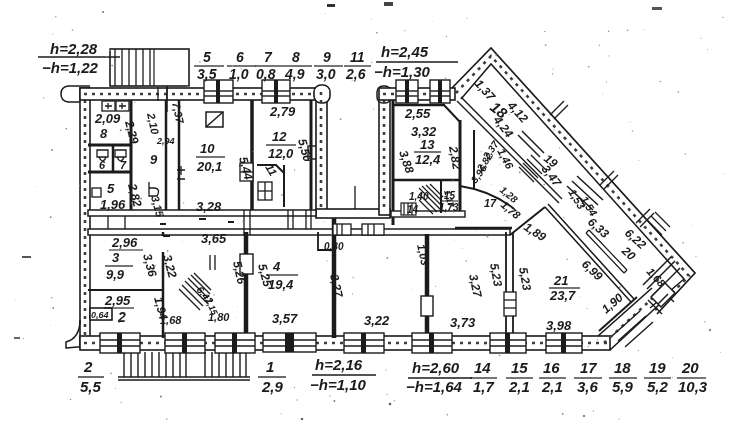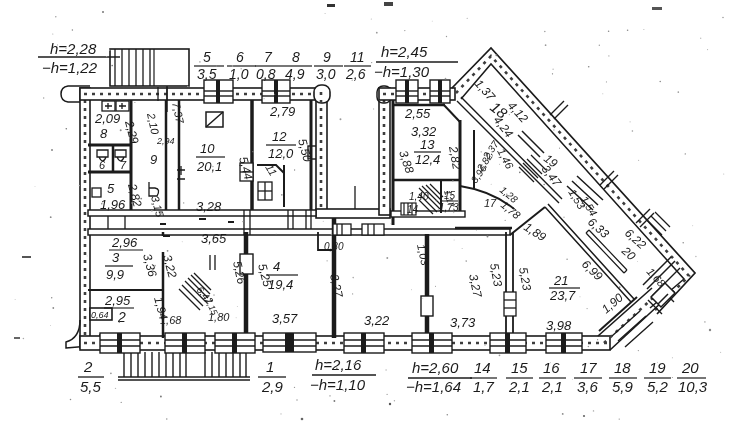--- a/index.html
+++ b/index.html
@@ -1,16 +1,16 @@
 <!DOCTYPE html>
 <html><head>
 <meta charset="utf-8">
 <style>
 html,body{margin:0;padding:0;background:#ffffff;}
-#page{position:relative;width:735px;height:428px;background:#ffffff;overflow:hidden;}
+#page{position:relative;width:735px;height:428px;background:#ffffff;overflow:hidden;font-weight:bold;}
 svg{position:absolute;left:0;top:0;}
 text{font-family:"Liberation Sans",sans-serif;font-style:italic;fill:#1b1b1b;}
 </style>
 </head>
 <body>
 <div id="page">
 <svg width="735" height="428" viewBox="0 0 735 428">
 <g stroke="#1b1b1b" fill="none" stroke-linecap="butt">
 
 <g>

